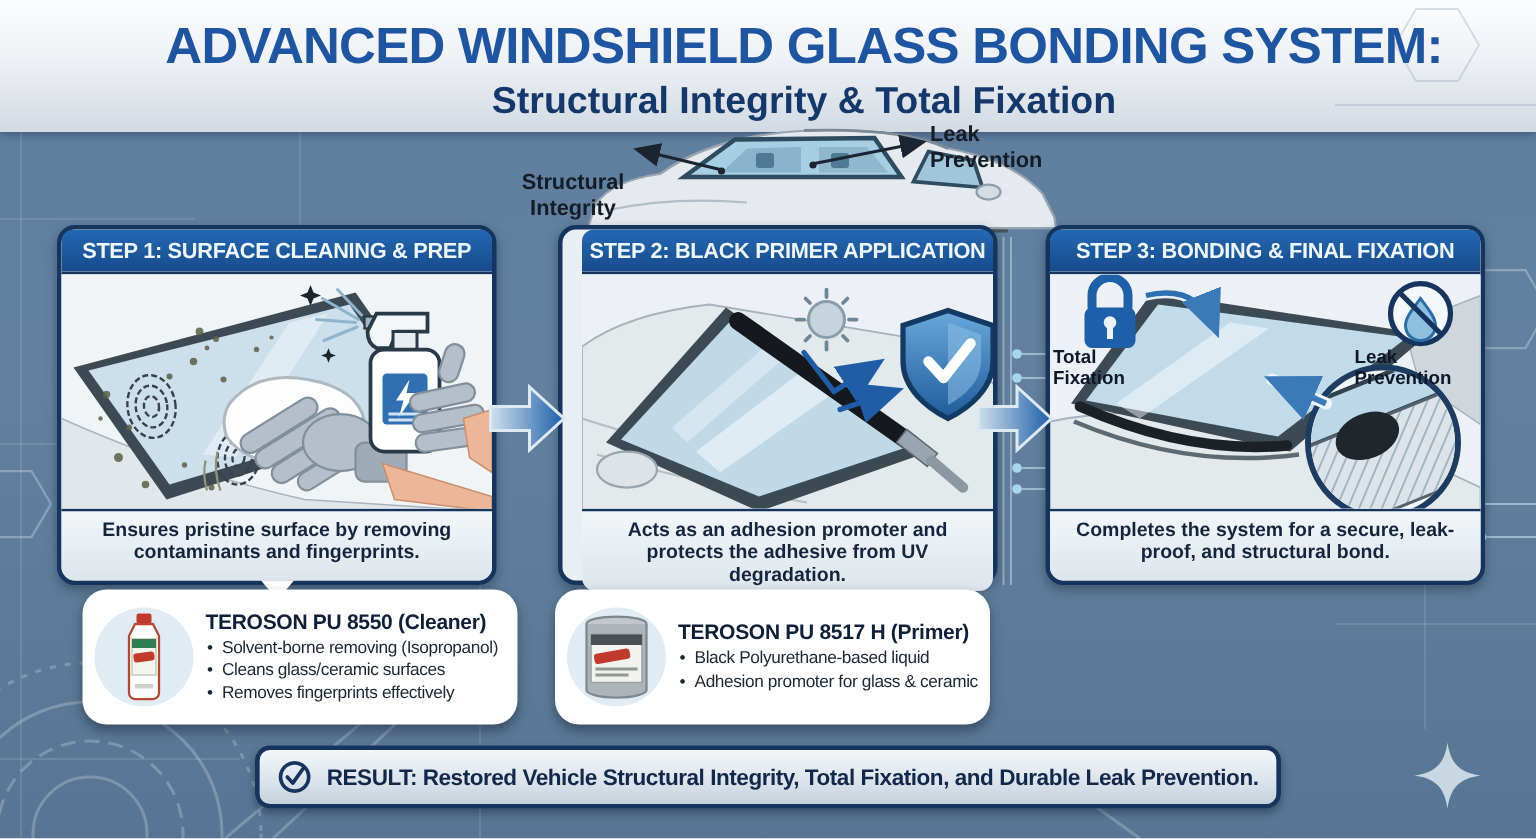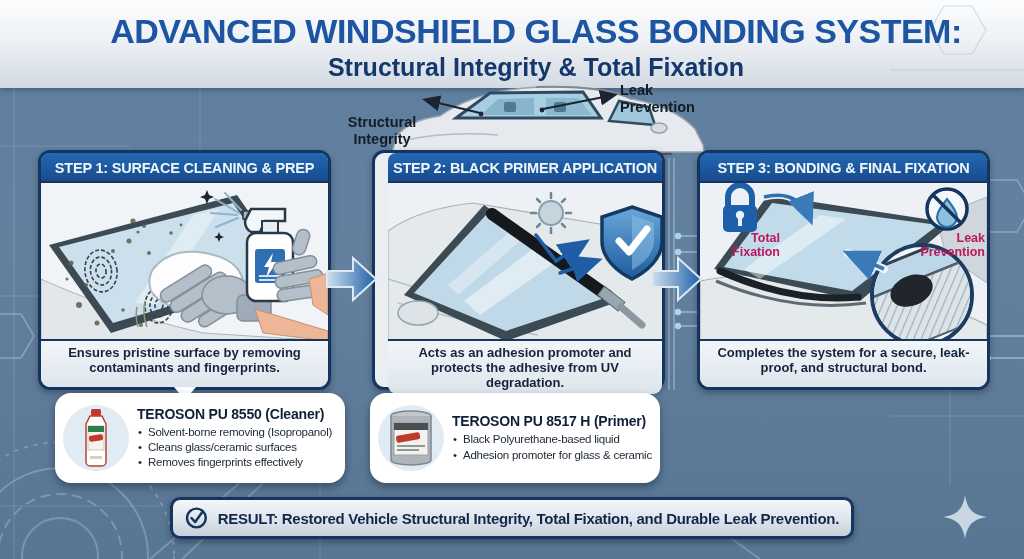--- a/index.html
+++ b/index.html
@@ -36,22 +36,22 @@
   .panel-art { position:relative; flex:0 0 158px; height:158px; overflow:hidden;
                border-bottom:2px solid #16355e; background:#eef2f5; }
   .panel-art svg { position:absolute; left:0; top:0; }
   .panel-desc { flex:1; position:relative; display:flex; align-items:flex-start; justify-content:center;
                 text-align:center; padding:4px 12px; font-size:13px; font-weight:bold; color:#15243d;
                 background:linear-gradient(180deg,#f2f6f9,#dde5ec); border-radius:0 0 9px 9px; }
   .pointer { position:absolute; left:50%; bottom:-13px; transform:translateX(-50%);
              width:0; height:0; border-left:11px solid transparent;
              border-right:11px solid transparent; border-top:13px solid #ffffff; }
 
-  .badge { position:absolute; font-size:12.5px; font-weight:bold; color:#be185d;
-           text-align:right; line-height:1.15; }
+  .badge { position:absolute; font-size:12.5px; font-weight:bold; color:#0f172a;
+           text-align:left; line-height:1.15; }
   .badge-left  { left:2px;  top:48px; width:78px; }
   .badge-right { right:2px; top:48px; width:82px; }
 
   .flow-arrow { position:absolute; top:256px; width:52px; height:46px; }
   .flow-1 { left:326px; } .flow-2 { left:651px; }
 
   .card { position:absolute; top:393px; width:290px; height:90px; background:#ffffff;
           border-radius:16px; box-shadow:0 4px 8px rgba(8,18,38,.4);
           display:flex; align-items:center; gap:8px; padding:7px 8px 7px 8px; }
   .card-1 { left:55px; } .card-2 { left:370px; }

